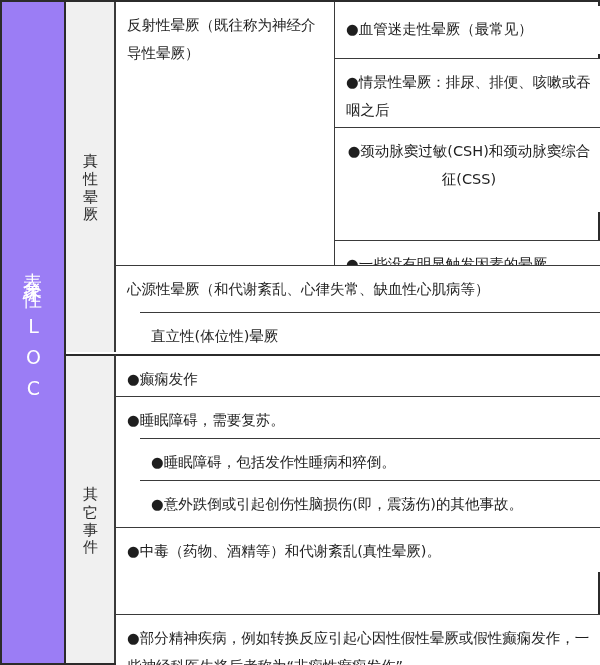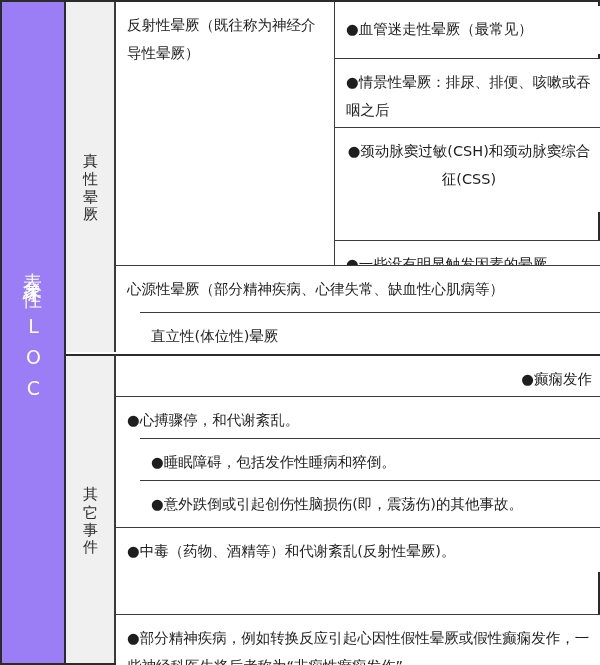--- a/index.html
+++ b/index.html
@@ -129,44 +129,44 @@
 
   <div class="cell c-right bullet-line bt" style="top:125px; height:85px;text-align:center;">
     <span>●颈动脉窦过敏(CSH)和颈动脉窦综合征(CSS)</span>
   </div>
 
   <div class="cell c-right bullet-line bt" style="top:218px; height:45px;margin-top:20px;">
     <span>●一些没有明显触发因素的晕厥。</span>
   </div>
 
   <div class="cell c-wide bt" style="top:263px; height:47px;">
-    <span>心源性晕厥（部分精神疾病、心律失常、缺血性心肌病等）</span>
+    <span>心源性晕厥（和代谢紊乱、心律失常、缺血性心肌病等）</span>
   </div>
 
   <div class="cell c-wide bt" style="top:310px; height:42px;margin-left:24px;">
     <span>直立性(体位性)晕厥</span>
   </div>
 
-  <div class="cell c-bot" style="top:352px; height:42px; border-top:2px solid #2b2b2b;text-align:right;">
+  <div class="cell c-bot" style="top:352px; height:42px; border-top:2px solid #2b2b2b;">
     <span>●癫痫发作</span>
   </div>
 
   <div class="cell c-bot bt" style="top:394px; height:42px;">
-    <span>●心搏骤停，和代谢紊乱。</span>
+    <span>●睡眠障碍，需要复苏。</span>
   </div>
 
   <div class="cell c-bot bt" style="top:436px; height:42px;margin-left:24px;">
     <span>●睡眠障碍，包括发作性睡病和猝倒。</span>
   </div>
 
   <div class="cell c-bot bt" style="top:478px; height:47px;margin-left:24px;">
     <span>●意外跌倒或引起创伤性脑损伤(即，震荡伤)的其他事故。</span>
   </div>
 
   <div class="cell c-bot bt" style="top:525px; height:45px;">
-    <span>●中毒（药物、酒精等）和代谢紊乱(反射性晕厥)。</span>
+    <span>●中毒（药物、酒精等）和代谢紊乱(真性晕厥)。</span>
   </div>
 
   <div class="cell c-bot bt" style="top:588px; height:91px;margin-top:24px;">
     <span>●部分精神疾病，例如转换反应引起心因性假性晕厥或假性癫痫发作，一些神经科医生将后者称为“非痫性癫痫发作”。</span>
   </div>
 
 </div>
 
 </body></html>

